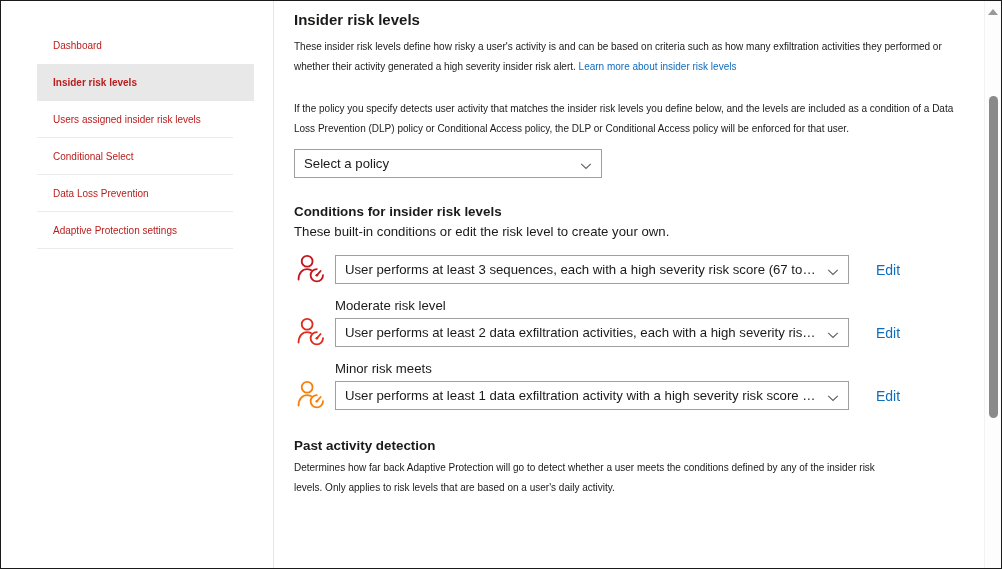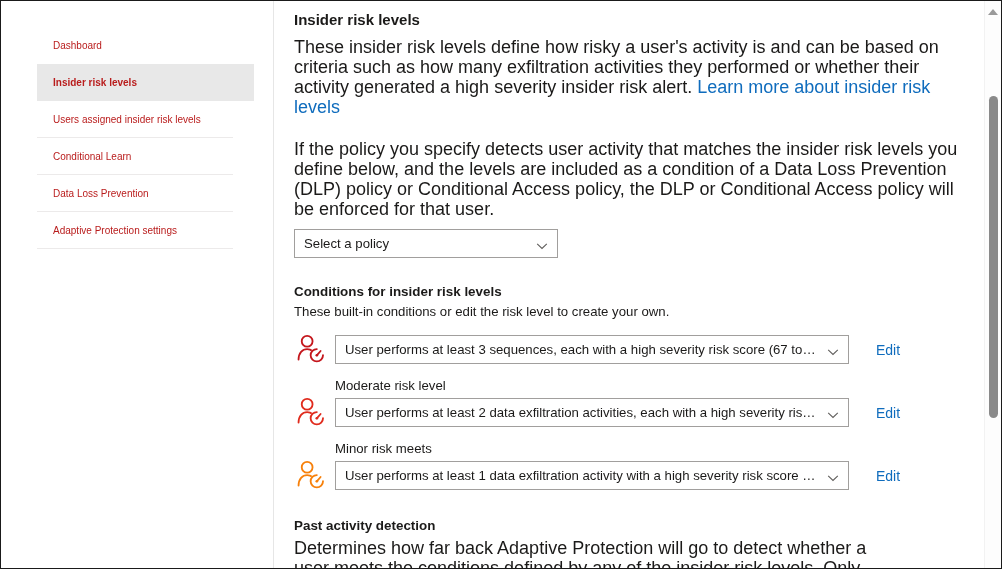--- a/index.html
+++ b/index.html
@@ -83,21 +83,21 @@
   }
 
   .page-title {
     font-size: 15px;
     font-weight: bold;
     color: #1b1a19;
     margin-bottom: 9px;
   }
 
   .body-text {
-    font-size: 18px;
+    font-size: 10px;
     color: #1b1a19;
     line-height: 20px;
   }
 
   .link {
     color: #0f6cbd;
     text-decoration: none;
     cursor: pointer;
   }
 
@@ -132,21 +132,21 @@
     position: absolute;
     right: 9px;
     top: 50%;
     transform: translateY(-50%);
     display: block;
     width: 12px;
     height: 12px;
   }
 
   #policy-combo {
-    width: 264px;
+    width: 308px;
     margin-top: 10px;
   }
 
   
   .sec-conditions { margin-top: 26px; }
   .sec-conditions .sub { margin-top: 5px; font-size: 13.2px; color: #1b1a19; }
 
   .risk-row {
     display: flex;
     align-items: flex-end;
@@ -233,21 +233,21 @@
         <li class="nav-item">
           <span class="nav-label">Dashboard</span>
         </li>
         <li class="nav-item selected">
           <span class="nav-label">Insider risk levels</span>
         </li>
         <li class="nav-item divided">
           <span class="nav-label">Users assigned insider risk levels</span>
         </li>
         <li class="nav-item divided">
-          <span class="nav-label">Conditional Learn</span>
+          <span class="nav-label">Conditional Select</span>
         </li>
         <li class="nav-item divided">
           <span class="nav-label">Data Loss Prevention</span>
         </li>
         <li class="nav-item divided">
           <span class="nav-label">Adaptive Protection settings</span>
         </li>
       </ul>
   </nav>
 

